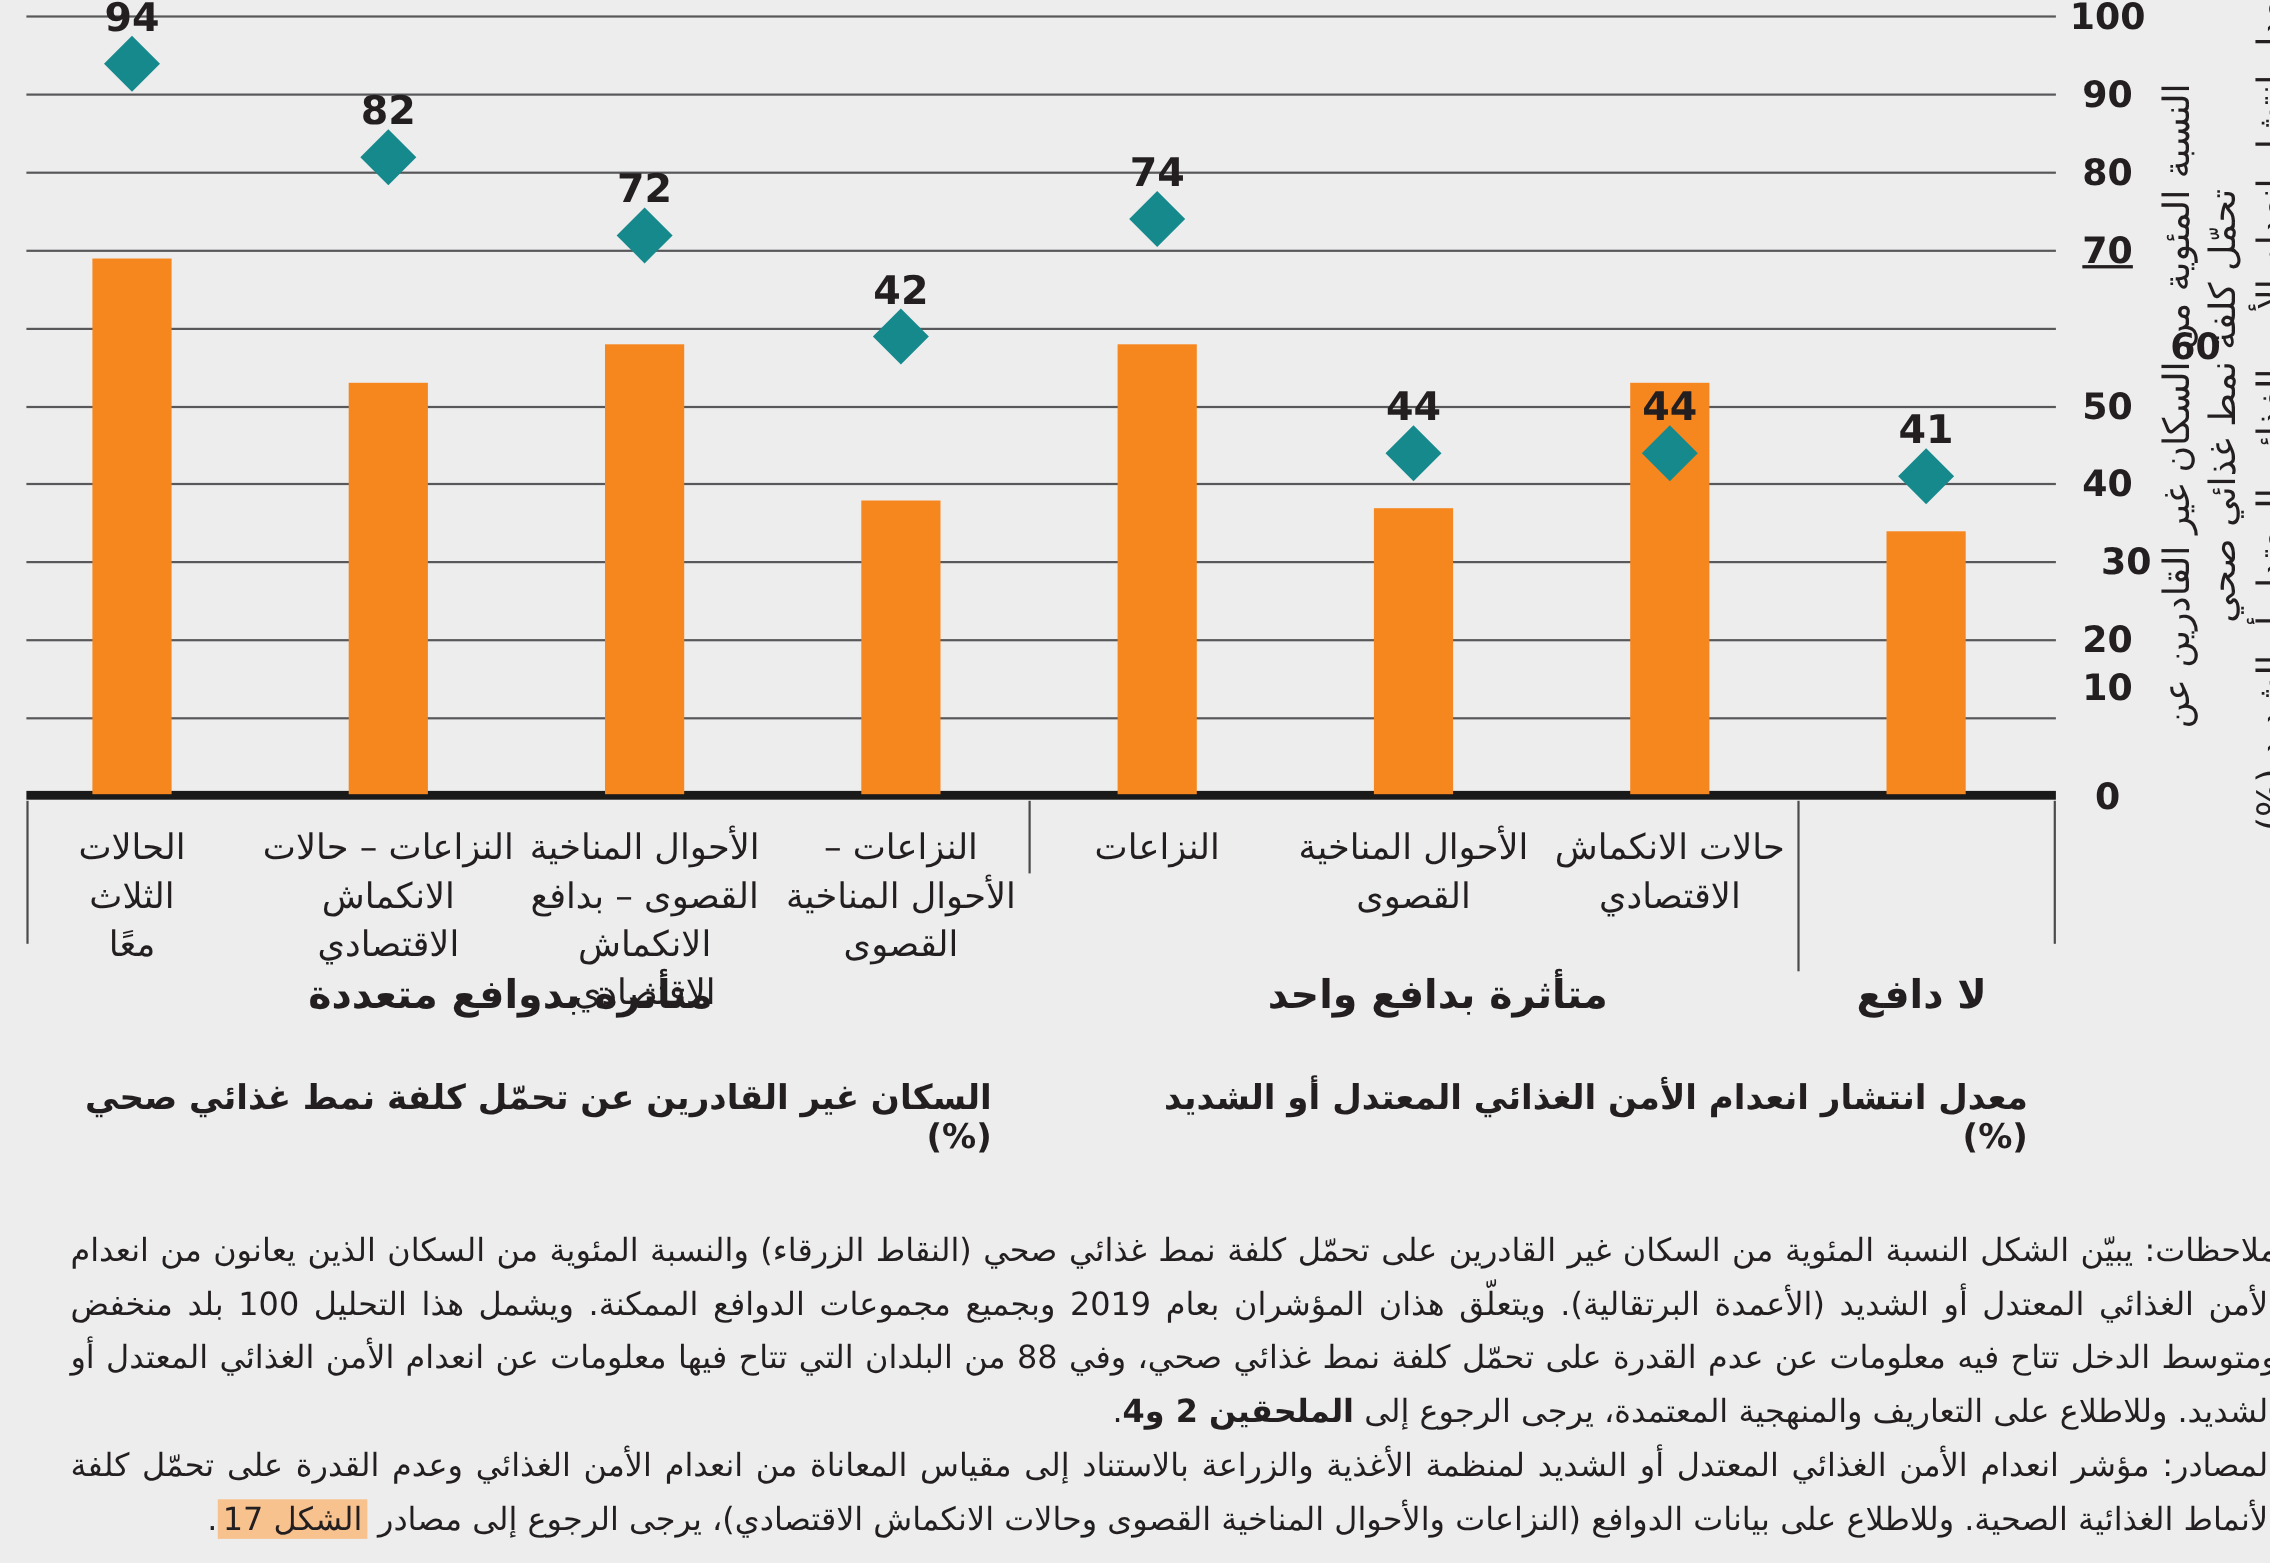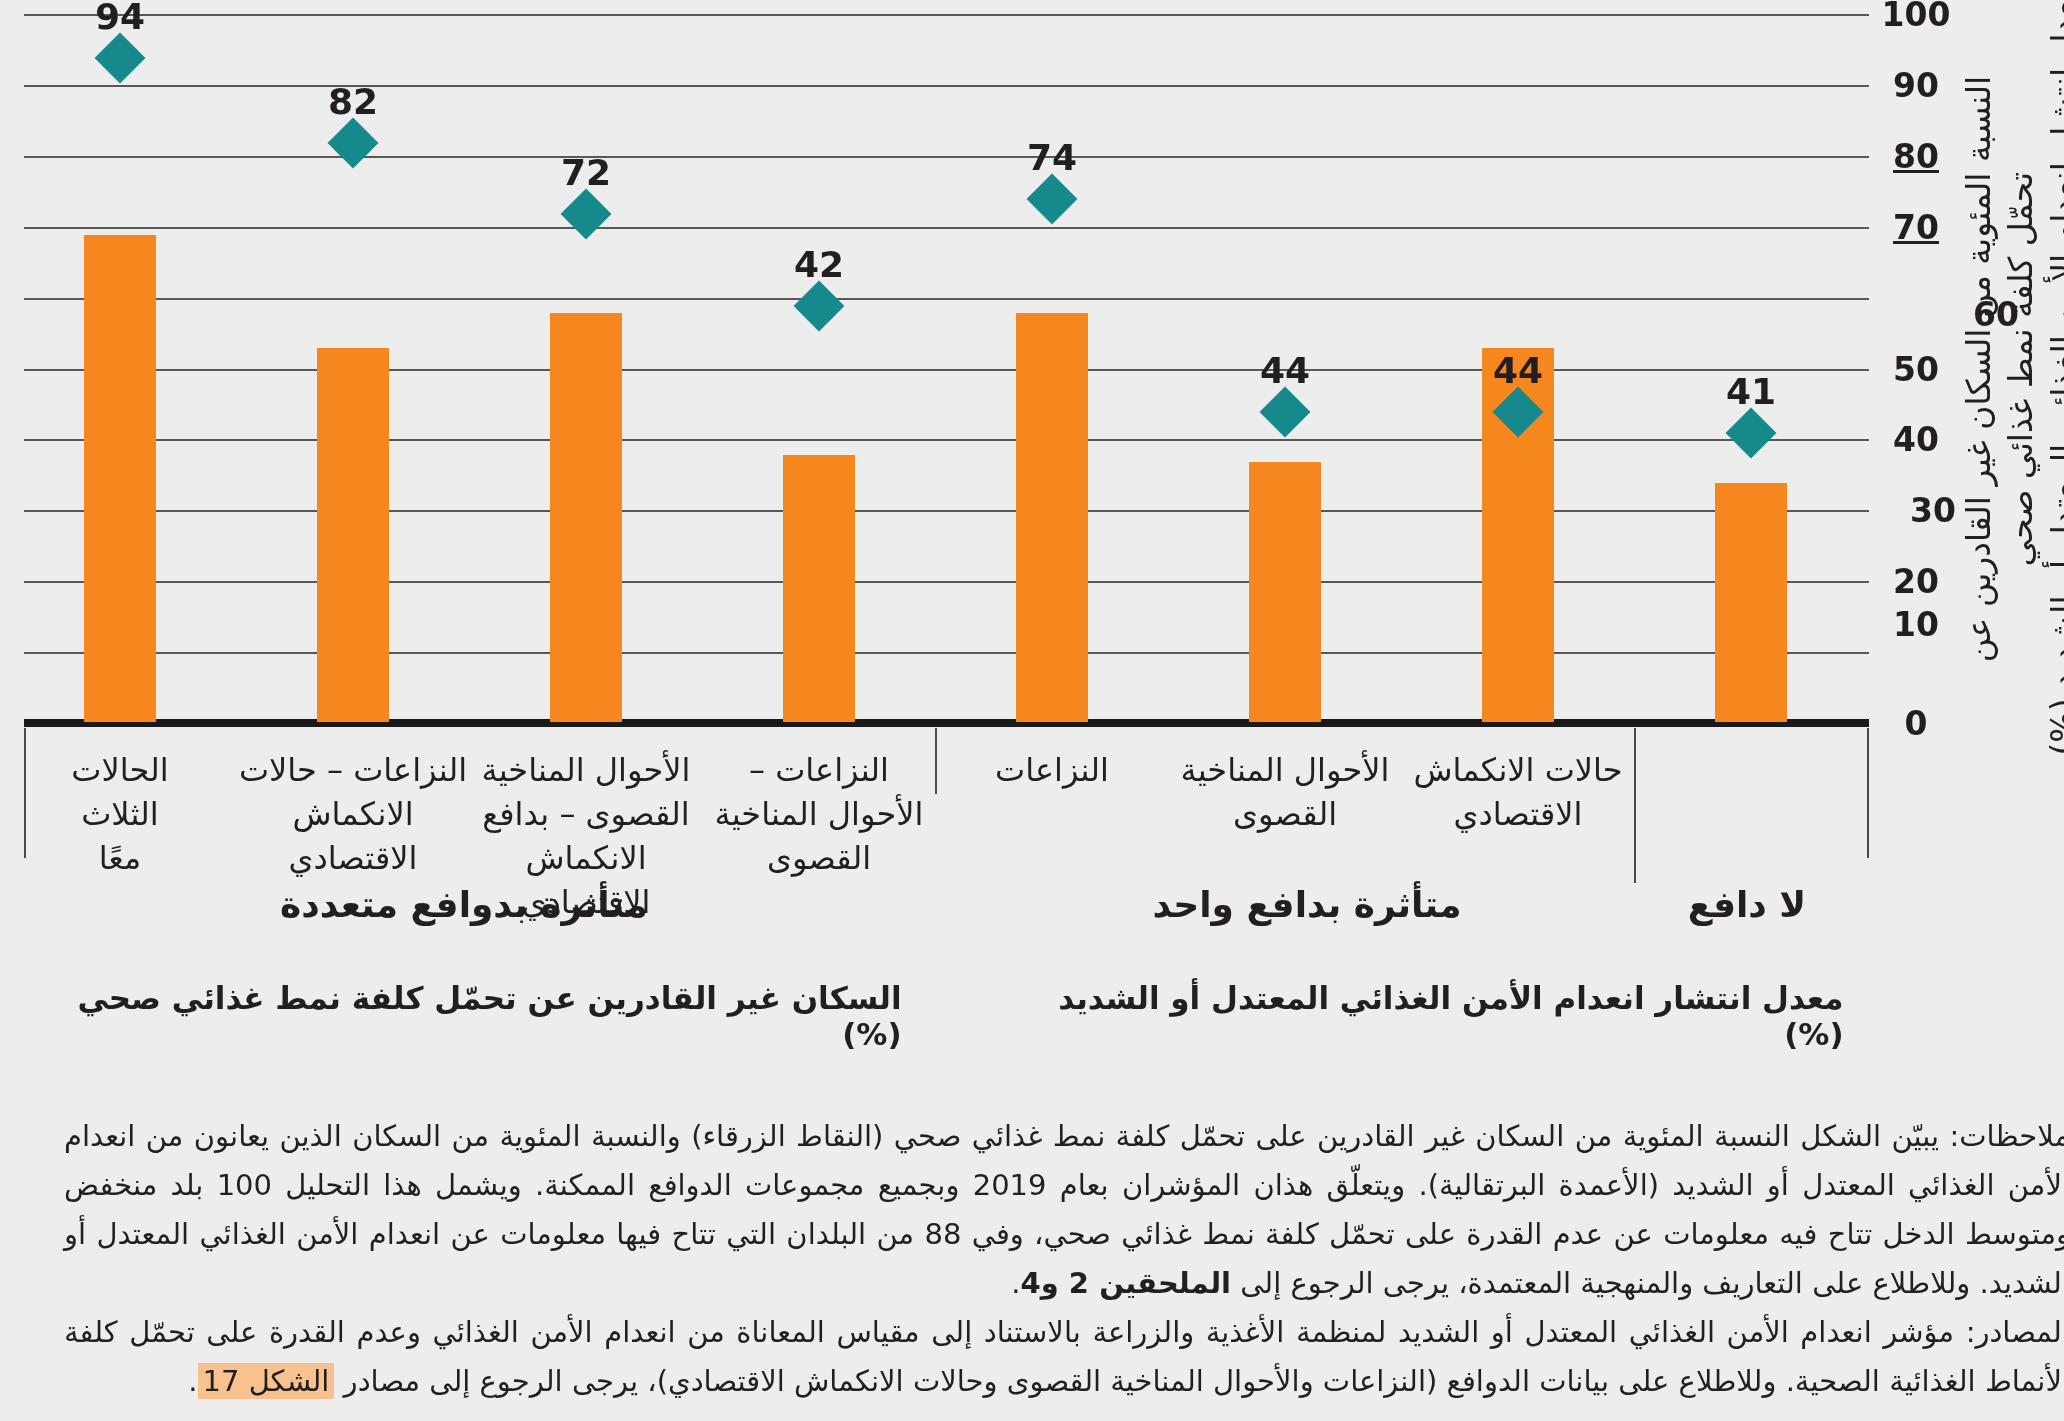--- a/index.html
+++ b/index.html
@@ -42,21 +42,21 @@
     <div class="abs tick" style="left: 1852px; top: 490.3px; text-align: right;">30</div>
     <div class="abs grid" style="left: 0px; top: 439.4px; width: 1845px; height: 2px; background: rgb(88, 88, 90);"></div>
     <div class="abs tick" style="left: 1852px; top: 419.4px;">40</div>
     <div class="abs grid" style="left: 0px; top: 368.5px; width: 1845px; height: 2px; background: rgb(88, 88, 90);"></div>
     <div class="abs tick" style="left: 1852px; top: 348.5px;">50</div>
     <div class="abs grid" style="left: 0px; top: 297.6px; width: 1845px; height: 2px; background: rgb(88, 88, 90);"></div>
     <div class="abs tick" style="left: 1932px; top: 277.6px; margin-top: 16px;">60</div>
     <div class="abs grid" style="left: 0px; top: 226.7px; width: 1845px; height: 2px; background: rgb(88, 88, 90);"></div>
     <div class="abs tick" style="left: 1852px; top: 206.7px; text-decoration: underline;">70</div>
     <div class="abs grid" style="left: 0px; top: 155.8px; width: 1845px; height: 2px; background: rgb(88, 88, 90);"></div>
-    <div class="abs tick" style="left: 1852px; top: 135.8px; text-decoration: underline;">80</div>
+    <div class="abs tick" style="left: 1852px; top: 135.8px;">80</div>
     <div class="abs grid" style="left: 0px; top: 84.9px; width: 1845px; height: 2px; background: rgb(88, 88, 90);"></div>
     <div class="abs tick" style="left: 1852px; top: 64.9px;">90</div>
     <div class="abs grid" style="left: 0px; top: 14px; width: 1845px; height: 2px; background: rgb(88, 88, 90);"></div>
     <div class="abs tick" style="left: 1852px; top: -6px;">100</div>
     <div class="abs " style="left: 0px; top: 719px; width: 1845px; height: 8px; background: rgb(26, 26, 26);"></div>
     <div class="abs bar" style="left: 60px; top: 234.79px; width: 72px; height: 487.21px; background: rgb(246, 135, 31);"></div>
     <div class="abs bar" style="left: 293px; top: 348.23px; width: 72px; height: 373.77px; background: rgb(246, 135, 31);"></div>
     <div class="abs bar" style="left: 526px; top: 312.78px; width: 72px; height: 409.22px; background: rgb(246, 135, 31);"></div>
     <div class="abs bar" style="left: 759px; top: 454.58px; width: 72px; height: 267.42px; background: rgb(246, 135, 31);"></div>
     <div class="abs bar" style="left: 992px; top: 312.78px; width: 72px; height: 409.22px; background: rgb(246, 135, 31);"></div>

